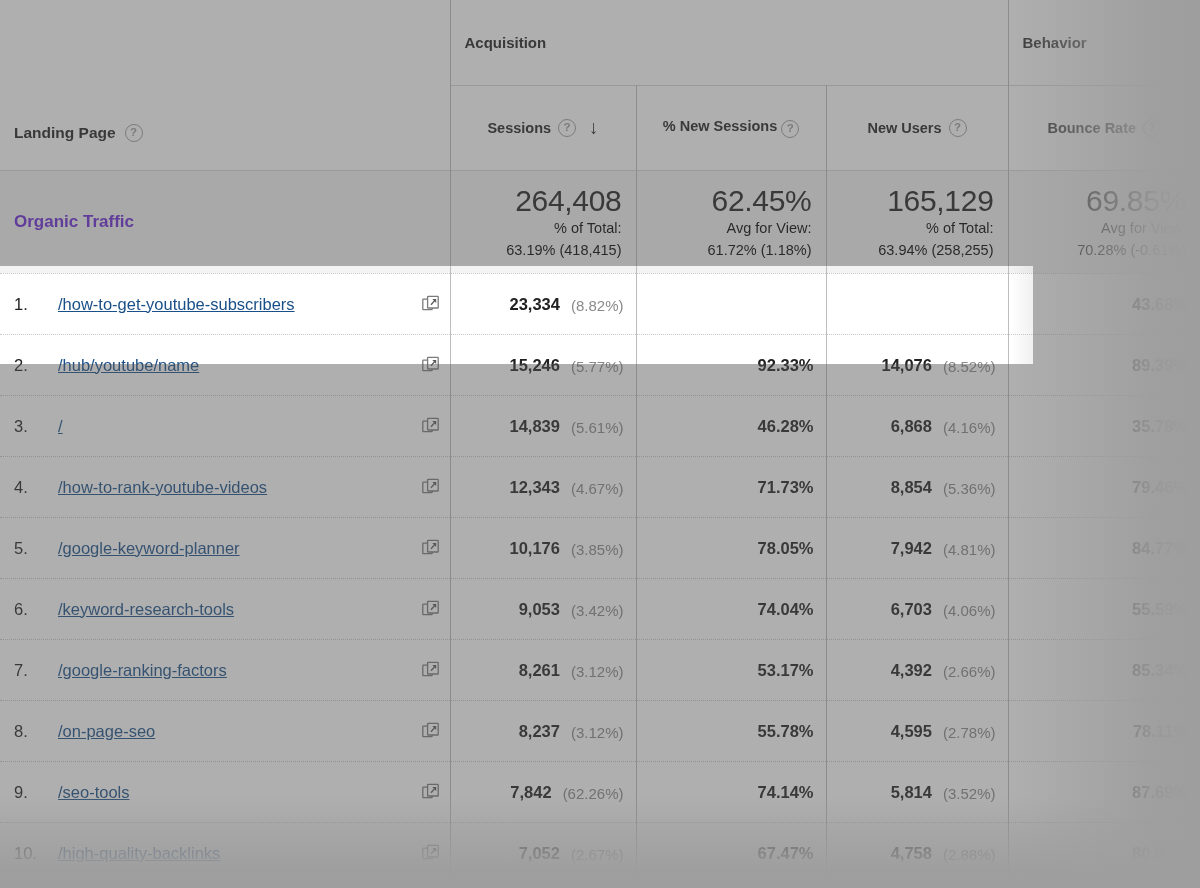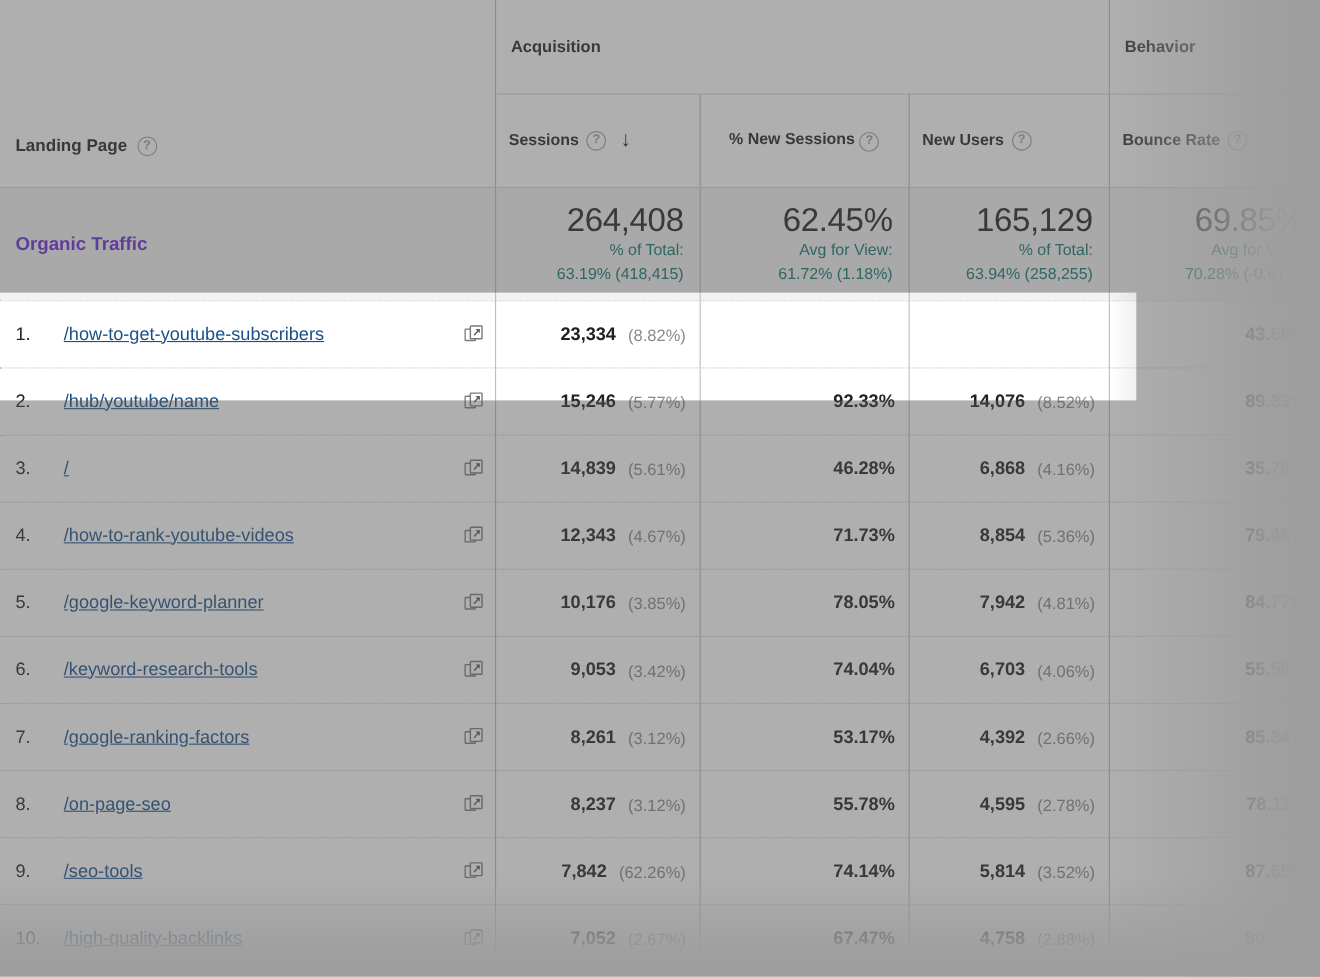--- a/index.html
+++ b/index.html
@@ -38,21 +38,21 @@
 
   
   .col-th {
     height:85px;
     vertical-align:middle;
     font-size:14.5px; font-weight:bold; color:#212121;
     border-top:1px solid #d8d8d8;
     border-right:1px solid #bdbdbd;
     background:#fff;
     padding:0 12px;
-    text-align:left;
+    text-align:center;
   }
   .col-th.c { text-align:center; }
 
   .hdr-wrap { display:inline-flex; align-items:center; gap:7px; }
   .hdr-wrap.wrap2 { display:block; line-height:1.28; }
 
   .qmark {
     display:inline-flex; align-items:center; justify-content:center;
     width:18px; height:18px; border-radius:50%;
     border:1.4px solid #9e9e9e; color:#9e9e9e;
@@ -70,21 +70,21 @@
     height:103px;
     vertical-align:middle;
     border-top:1px solid #d8d8d8;
     border-right:1px solid #bdbdbd;
     background:#f3f3f3;
     padding:0 14px;
     text-align:right;
   }
   .sum-td.name { text-align:left; font-size:17px; font-weight:bold; color:#6d28d9; }
   .sum-big { font-size:30px; color:#212121; font-weight:normal; letter-spacing:-0.3px; line-height:1.12;}
-  .sum-sub { font-size:14.5px; color:#0f766e; line-height:1.33; margin-top:2px;}
+  .sum-sub { font-size:14.5px; color:#000000; line-height:1.33; margin-top:2px;}
 
   
   .r-td {
     height:61px;
     vertical-align:middle;
     border-top:1px dotted #c9c9c9;
     border-right:1px solid #bdbdbd;
     padding:0 12px;
     text-align:right;
     background:#fff;

